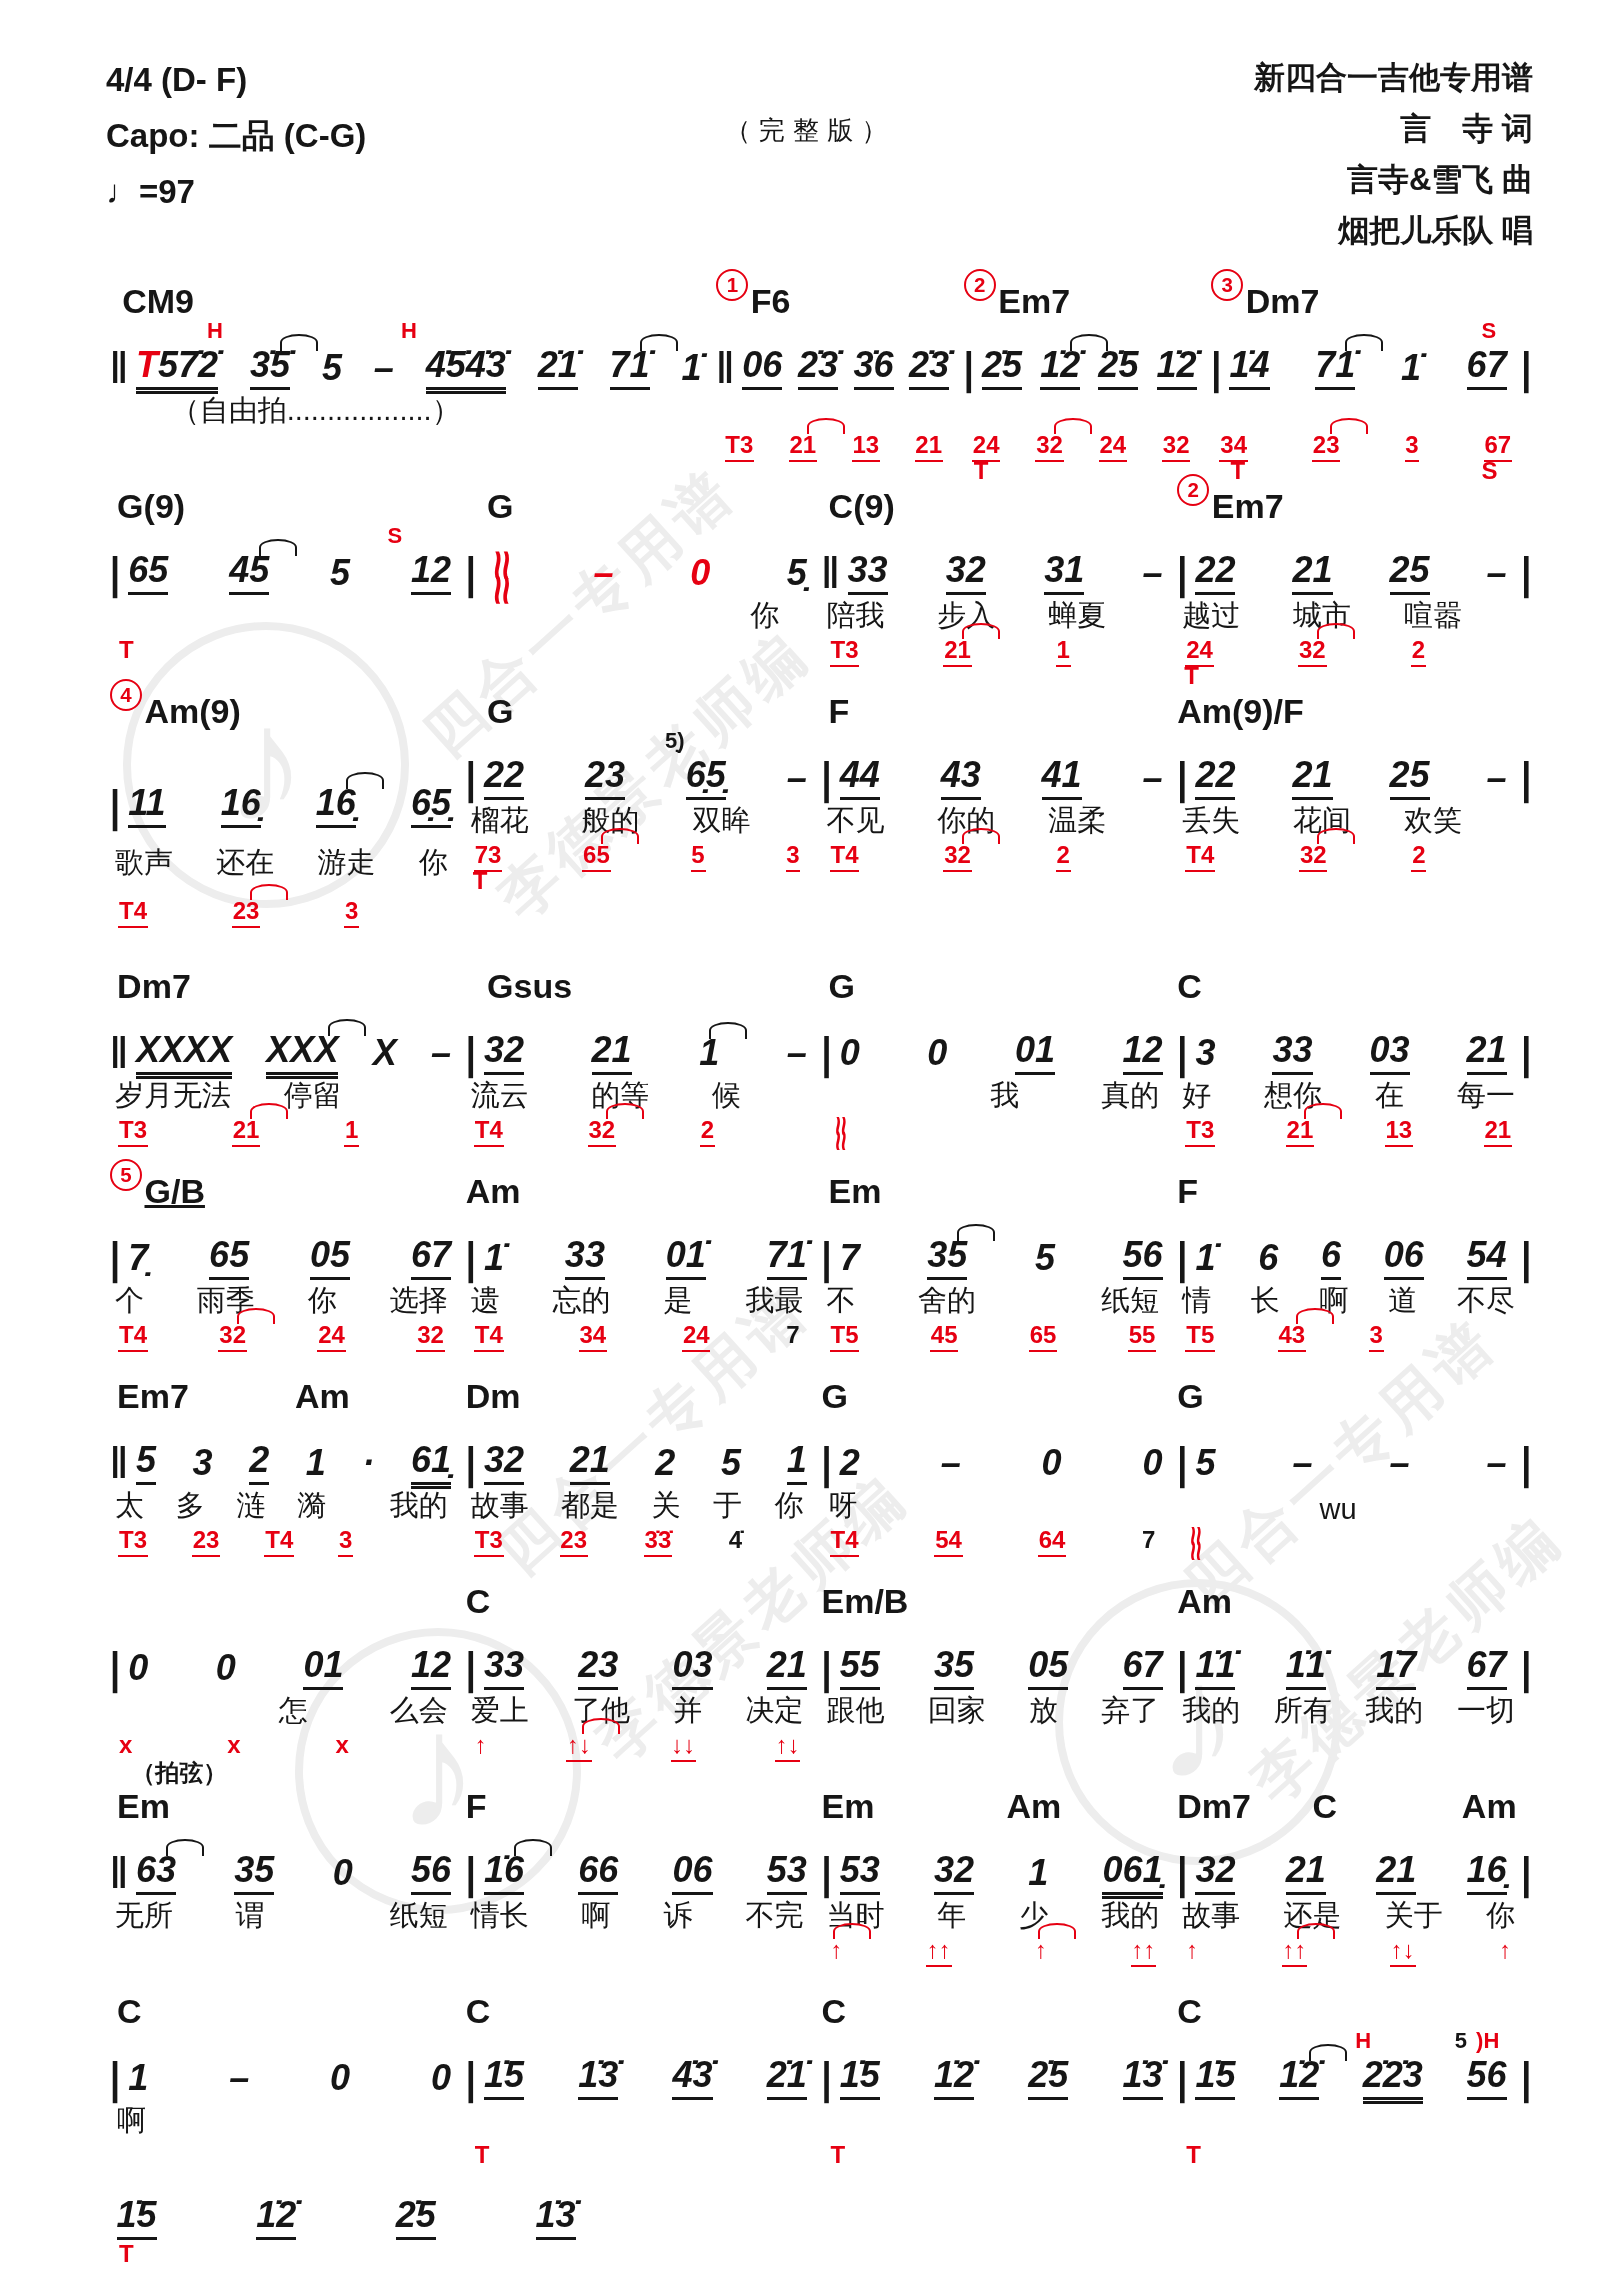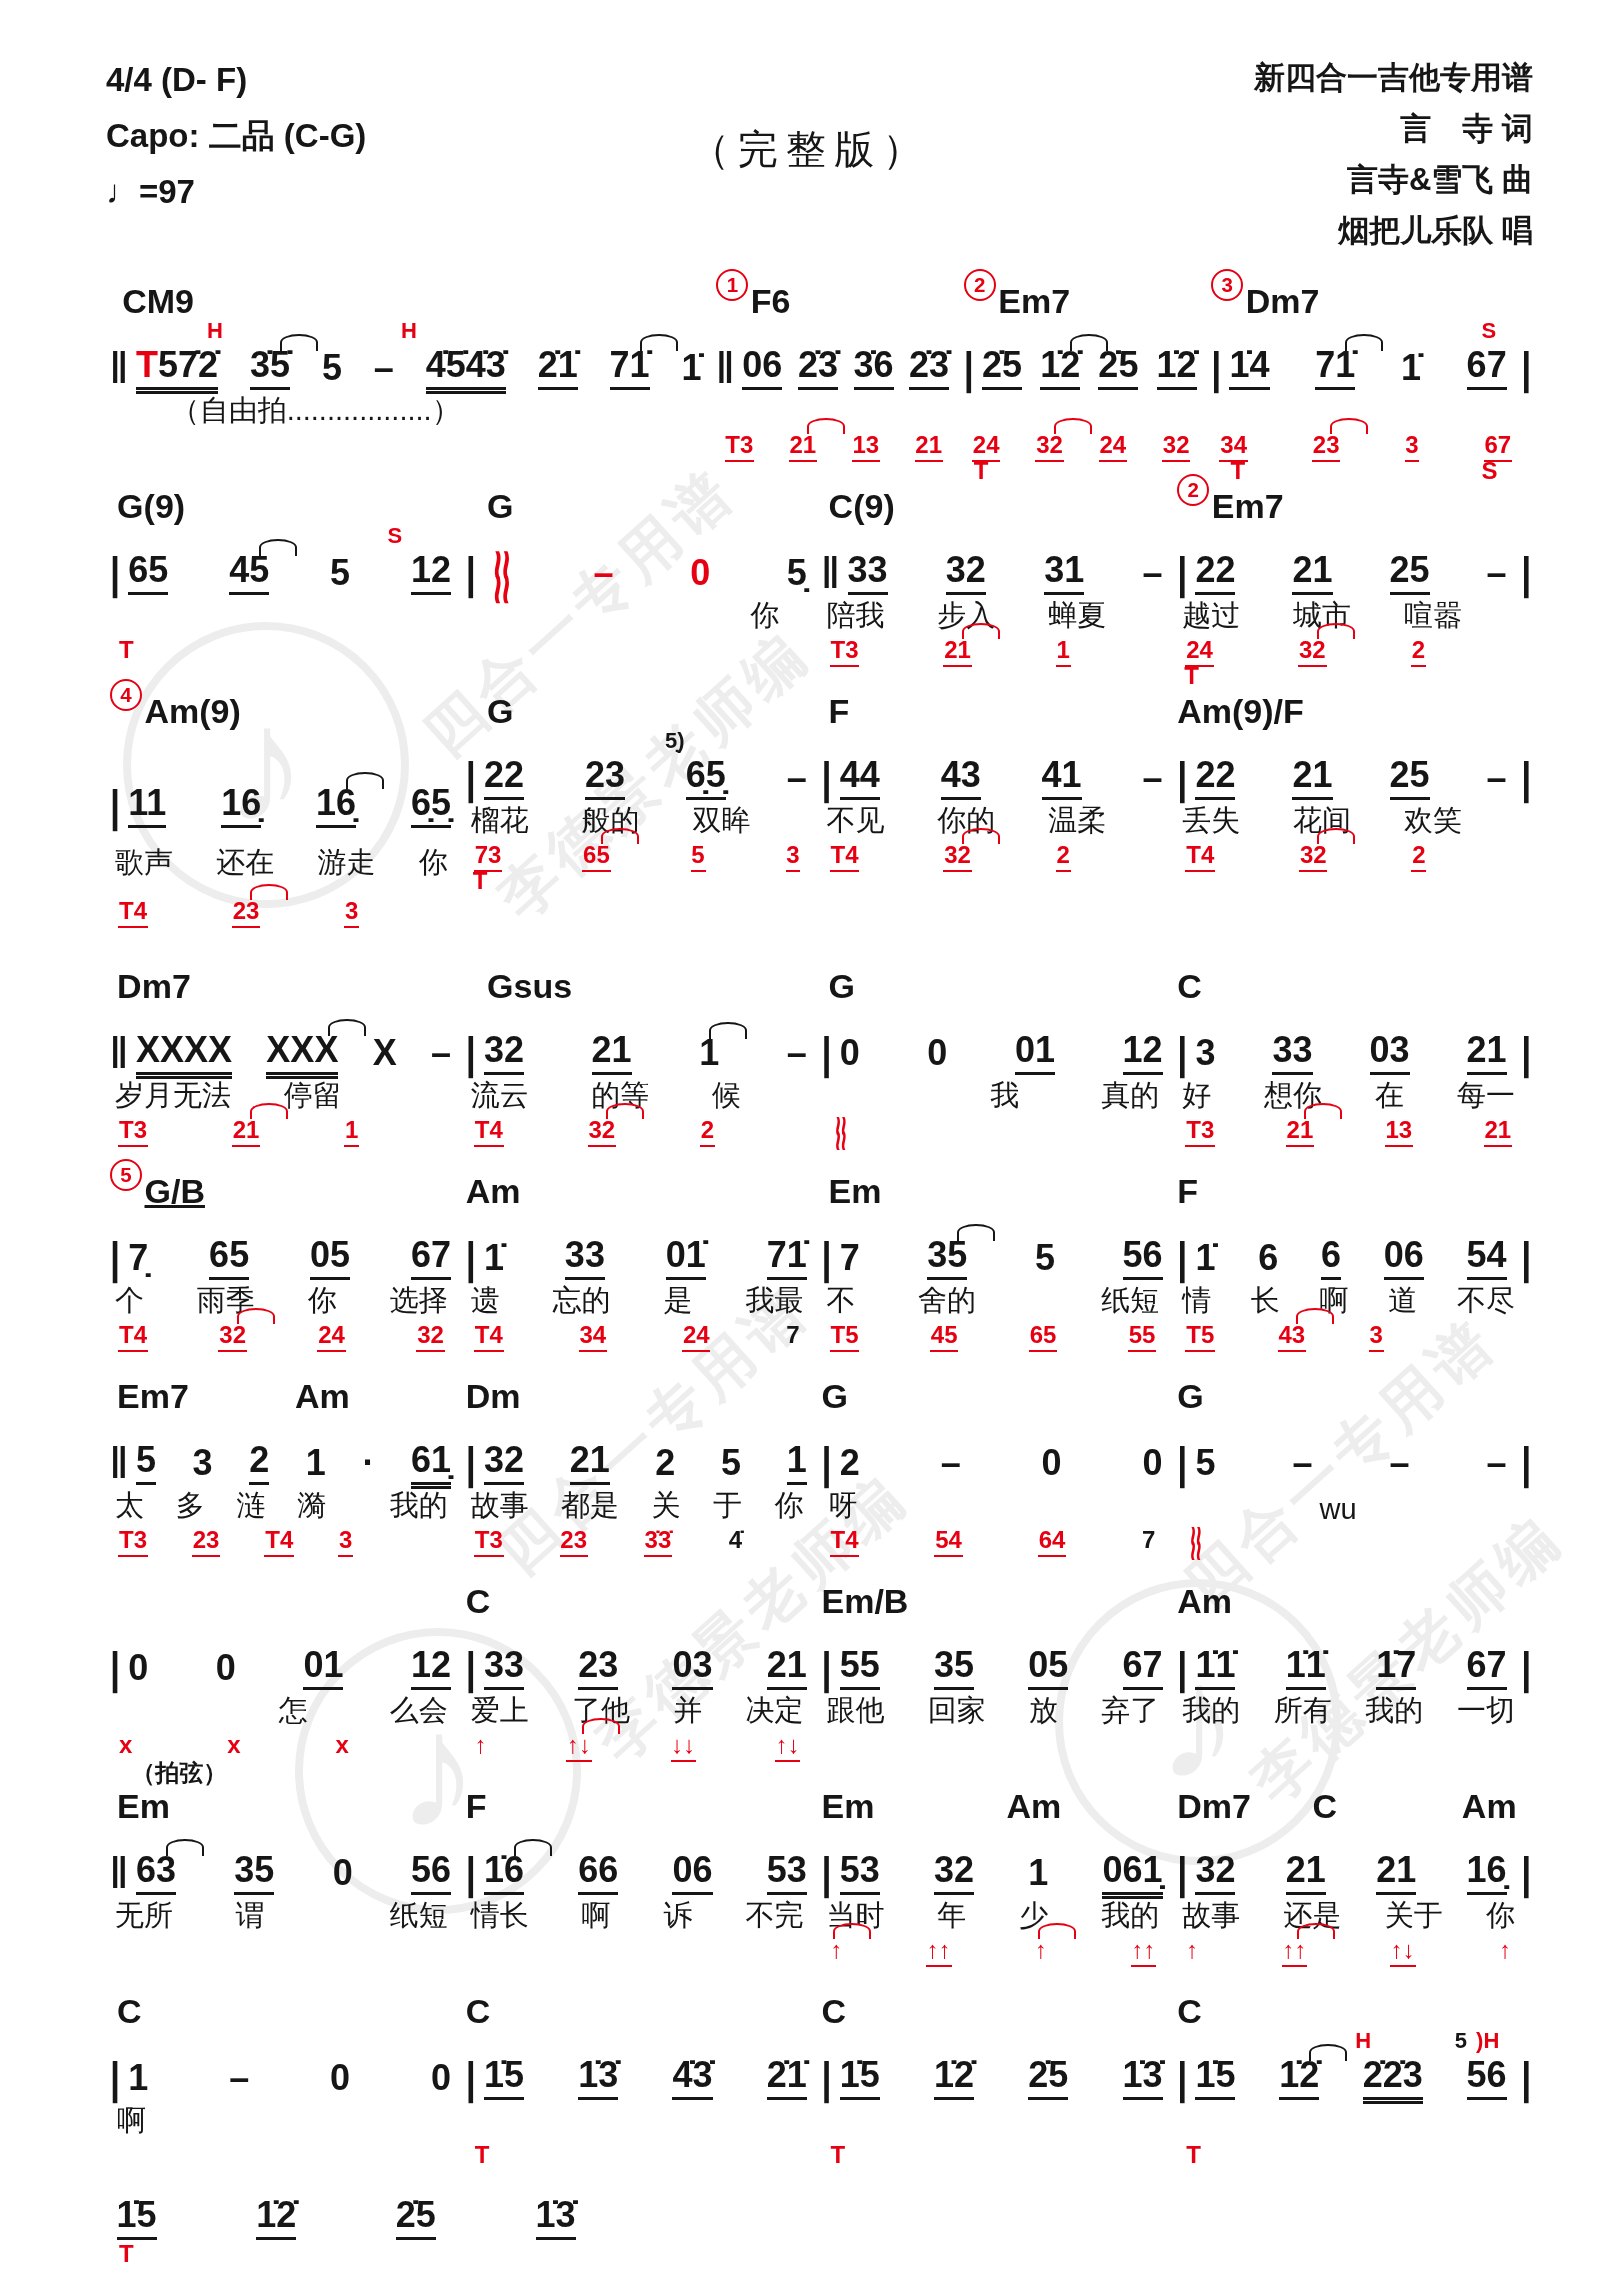--- a/index.html
+++ b/index.html
@@ -12,36 +12,36 @@
   
   .wm{position:absolute;z-index:0;color:var(--wm);}
   .wm-circle{width:270px;height:270px;border:8.2px solid var(--wm);border-radius:50%;
     display:flex;align-items:center;justify-content:center;font-size:164px;color:var(--wm);}
   .wm-text{font-size:59px;letter-spacing:6.5px;white-space:nowrap;transform:rotate(-42deg);font-weight:bold;}
   
   .header{display:flex;justify-content:space-between;padding:52px 90px 0 106px;position:relative;z-index:1;}
   .h-left{font-size:33px;line-height:1.7;font-weight:bold;white-space:nowrap;}
   .h-center{text-align:center;margin-top:57px;}
   .h-title{font-size:79px;font-weight:bold;letter-spacing:4.9px;}
-  .h-sub{font-size:40px;letter-spacing:8.2px;margin-top:13px;}
+  .h-sub{font-size:26px;letter-spacing:8.2px;margin-top:4px;}
   .h-right{font-size:31px;line-height:1.65;text-align:right;font-weight:bold;white-space:nowrap;}
   
   .score{position:relative;z-index:1;padding:21px 90px 0 110px;}
   .score-line{display:flex;}
   .measure{display:flex;flex-direction:column;min-width:0;}
   .chords-row{position:relative;height:43px;font-size:34px;font-weight:bold;}
   .chord{position:absolute;bottom:0;white-space:nowrap;text-align:right;}
   .circ{display:inline-flex;width:28px;height:28px;border:2.5px solid var(--red);border-radius:50%;
     color:var(--red);font-size:20.5px;align-items:center;justify-content:center;
     vertical-align:top;position:relative;top:-13px;margin-right:2.5px;}
   .above-row{position:relative;height:22px;color:var(--red);font-size:22px;font-weight:bold;}
   .above-tok{position:absolute;bottom:-1.6px;white-space:nowrap;}
   .notes-row{display:flex;align-items:flex-end;height:47px;font-size:36px;font-weight:bold;line-height:1;}
   .bar{transform:scaleY(1.25);padding:0 1.6px 3.3px 0;}
-  .beats{flex:1;display:flex;justify-content:space-between;align-items:flex-end;padding:0 14.7px 0 6.5px;min-width:0;}
+  .beats{flex:1;display:flex;justify-content:space-between;align-items:flex-end;padding:0 14.7px 0 6.5px;min-width:0;font-style:italic;}
   .beat{position:relative;padding-bottom:3.3px;white-space:nowrap;}
   .u1{border-bottom:3.3px solid currentColor;}
   .u2{border-bottom:3.3px solid currentColor;}
   .u2::after{content:"";position:absolute;left:0;right:0;bottom:-7.4px;height:3.3px;background:currentColor;}
   .arc::before{content:"";position:absolute;right:-28px;top:-13px;width:34px;height:14.7px;
     border:2.5px solid currentColor;border-bottom:none;border-radius:50% 50% 0 0;}
   .red{color:var(--red);}
   .ink{color:var(--ink) !important;}
   .sqg{display:inline-block;transform:rotate(90deg) scaleX(1.5);letter-spacing:-3.3px;}
   .lyrics-row{position:relative;height:41px;display:flex;justify-content:space-between;

